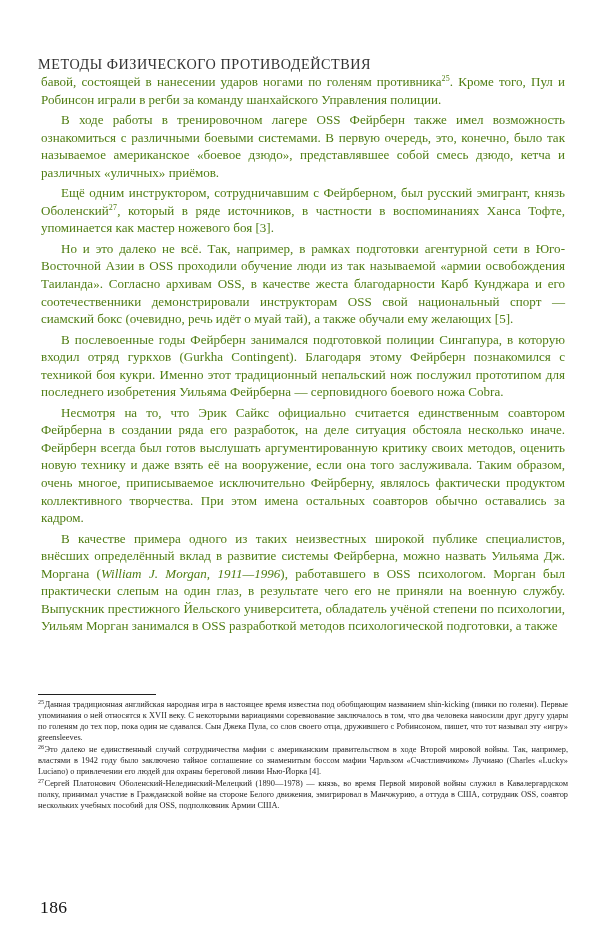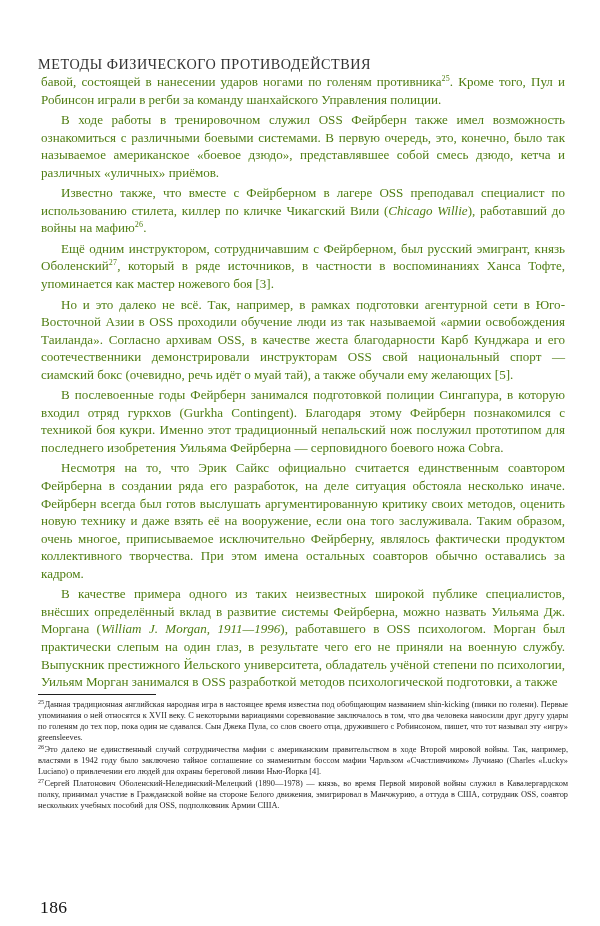--- a/index.html
+++ b/index.html
@@ -123,26 +123,23 @@
   <div class="running-head">МЕТОДЫ ФИЗИЧЕСКОГО ПРОТИВОДЕЙСТВИЯ</div>
 
   <div class="body-block">
 
     <p class="para">
       <span>бавой, состоящей в нанесении ударов ногами по голеням противника</span><sup class="fn">25</sup><span>. Кроме того, Пул и Робинсон играли в регби за команду шанхайского Управления полиции.</span>
     </p>
 
 
     <p class="para indent">
-      <span>В ходе работы в тренировочном служил OSS Фейрберн также имел возможность ознакомиться с различными боевыми системами. В первую очередь, это, конечно, было так называемое американское «боевое дзюдо», представлявшее собой смесь дзюдо, кетча и различных «уличных» приёмов.</span>
+      <span>В ходе работы в тренировочном лагере OSS Фейрберн также имел возможность ознакомиться с различными боевыми системами. В первую очередь, это, конечно, было так называемое американское «боевое дзюдо», представлявшее собой смесь дзюдо, кетча и различных «уличных» приёмов.</span>
     </p>
 
-    <p class="para indent">
-      <span>Известно также, что вместе с Фейрберном в лагере OSS преподавал специалист по использованию стилета, киллер по кличке Чикагский Вили (</span><i class="lat">Chicago Willie</i><span>), работавший до войны на мафию</span><sup class="fn">26</sup><span>.</span>
-    </p>
 
     <p class="para indent">
       <span>Ещё одним инструктором, сотрудничавшим с Фейрберном, был русский эмигрант, князь Оболенский</span><sup class="fn">27</sup><span>, который в ряде источников, в частности в воспоминаниях Ханса Тофте, упоминается как мастер ножевого боя [3].</span>
     </p>
 
     <p class="para indent">
       <span>Но и это далеко не всё. Так, например, в рамках подготовки агентурной сети в Юго-Восточной Азии в OSS проходили обучение люди из так называемой «армии освобождения Таиланда». Согласно архивам OSS, в качестве жеста благодарности Карб Кунджара и его соотечественники демонстрировали инструкторам OSS свой национальный спорт — сиамский бокс (очевидно, речь идёт о муай тай), а также обучали ему желающих [5].</span>
     </p>
 
     <p class="para indent">

